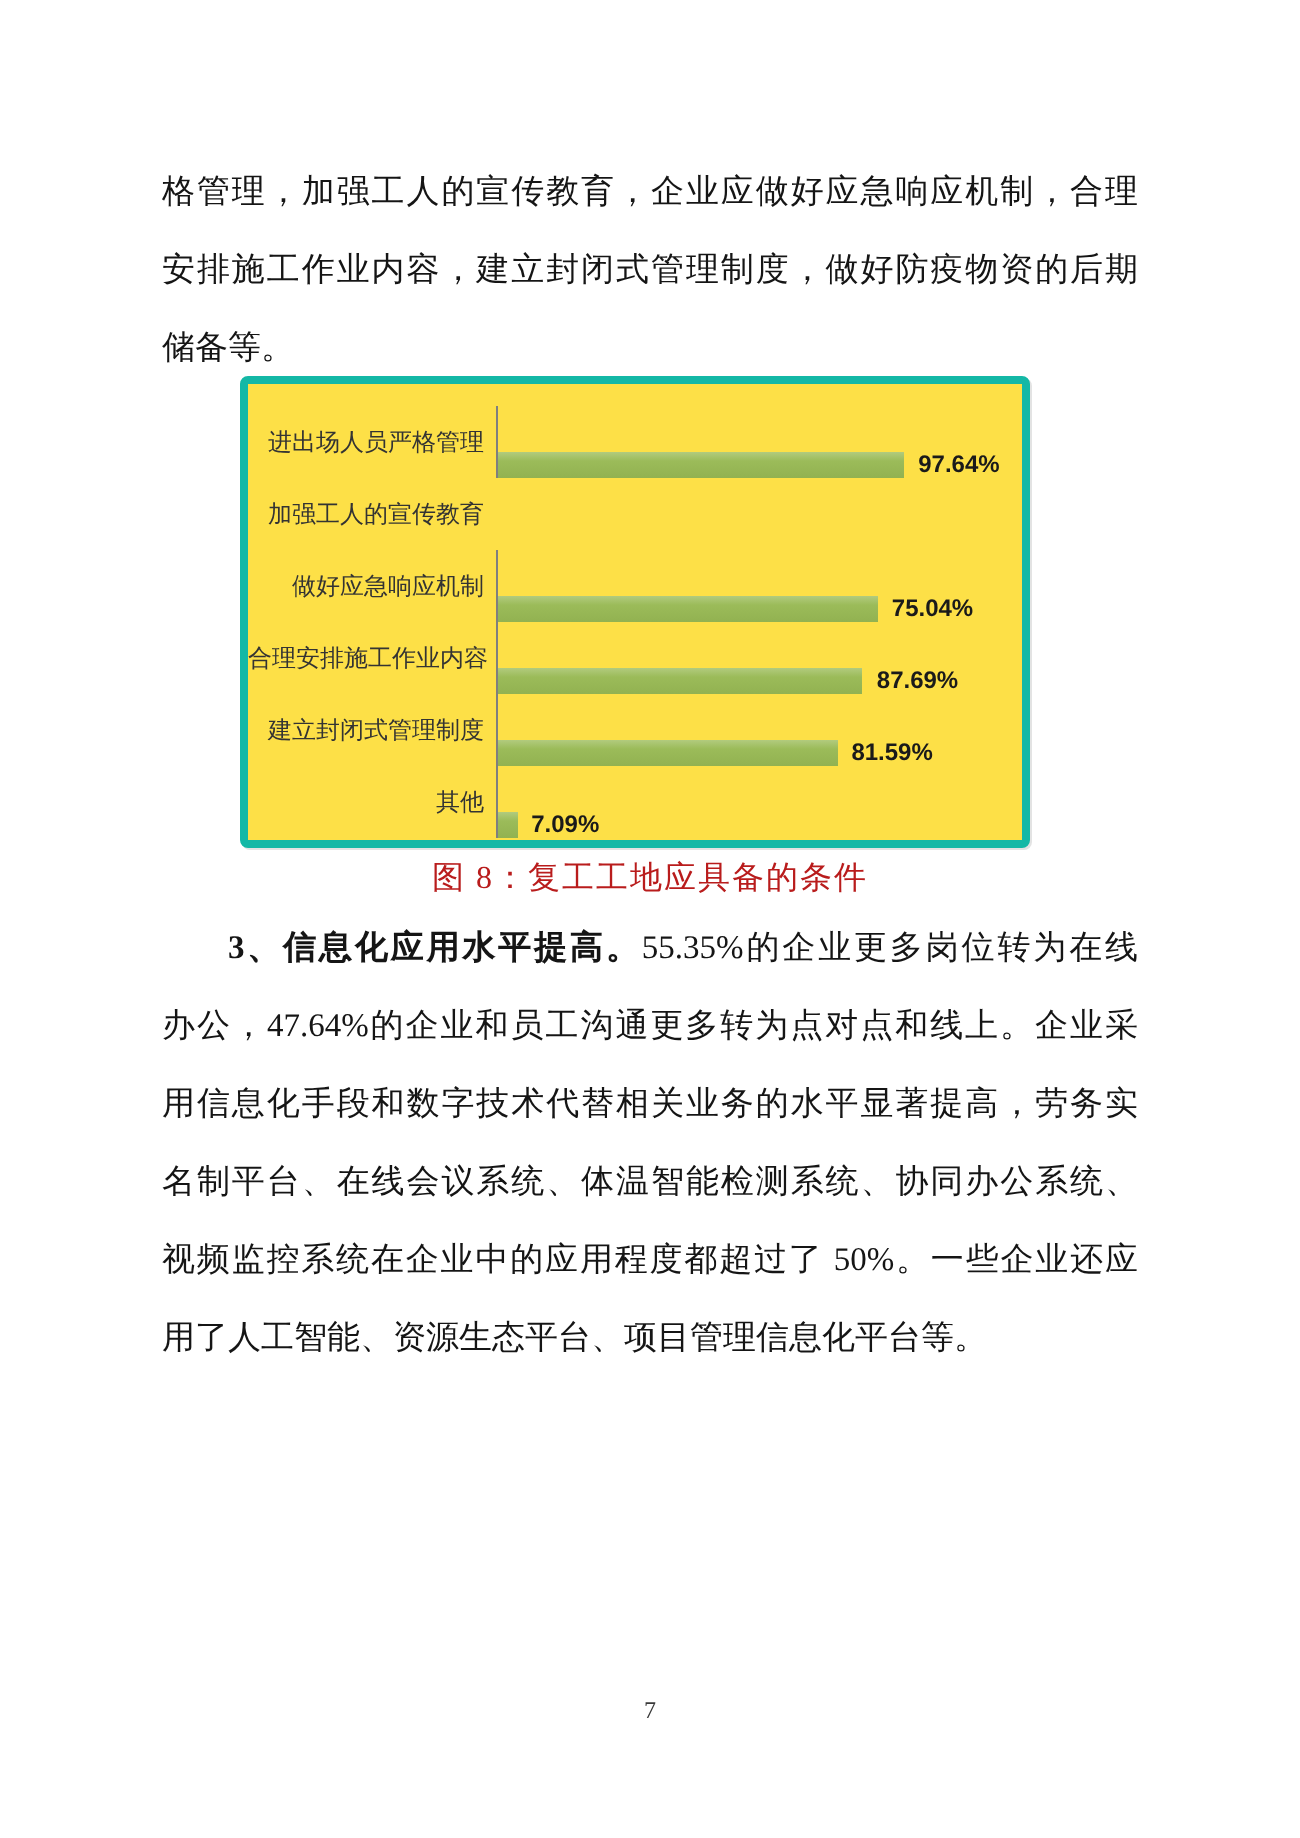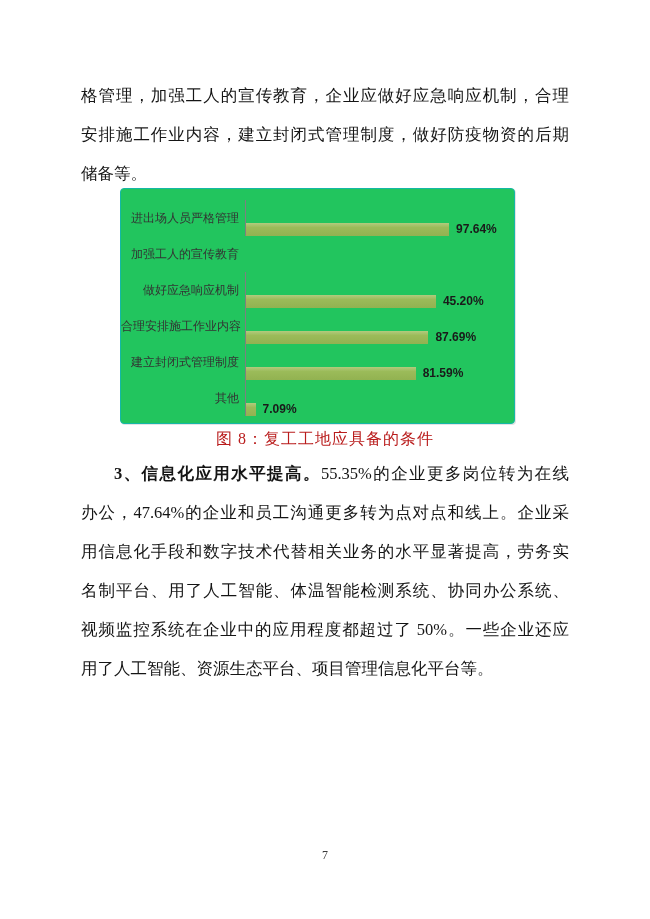--- a/index.html
+++ b/index.html
@@ -19,21 +19,21 @@
     text-align:justify; text-align-last:justify; text-justify:inter-character;
     white-space:nowrap;
   }
   .tline.last { text-align-last:left; }
   .tline.indent { text-indent:33px; }
   .lead { font-weight:bold; }
 
   
   .chart {
     position:absolute; left:120px; top:188px; width:395px; height:236px;
-    background:#22c55e; border:1px solid #14b8a6; border-radius:4px;
+    background:#fde047; border:4px solid #14b8a6; border-radius:4px;
     box-shadow:1px 1px 0 #e3e3e3;
   }
   .crows { position:absolute; top:11px; left:0; width:100%; }
   .crow { display:flex; align-items:center; height:36px; }
   .clabel {
     width:124px; padding-right:6px; flex:none; text-align:right;
     font-family:"Liberation Sans","DejaVu Sans",sans-serif;
     font-size:12px; color:#333; white-space:nowrap;
   }
   .carea {
@@ -79,21 +79,21 @@
             <span class="cval">97.64%</span>
           </span>
         </div>
         <div class="crow">
           <span class="clabel">加强工人的宣传教育</span>
         </div>
         <div class="crow">
           <span class="clabel">做好应急响应机制</span>
           <span class="carea">
             <span class="cbar" style="width: 189.9px;"></span>
-            <span class="cval">45.20%</span>
+            <span class="cval">75.04%</span>
           </span>
         </div>
         <div class="crow">
           <span class="clabel">合理安排施工作业内容</span>
           <span class="carea">
             <span class="cbar" style="width: 182.4px;"></span>
             <span class="cval">87.69%</span>
           </span>
         </div>
         <div class="crow">
@@ -112,20 +112,20 @@
         </div>
       </div>
   </div>
 
   <div class="caption">图 8：复工工地应具备的条件</div>
 
   <div class="para para2">
     <span class="tline indent"><b class="lead">3、信息化应用水平提高。</b><span>55.35%的企业更多岗位转为在线</span></span>
     <span class="tline">办公，47.64%的企业和员工沟通更多转为点对点和线上。企业采</span>
     <span class="tline">用信息化手段和数字技术代替相关业务的水平显著提高，劳务实</span>
-    <span class="tline">名制平台、用了人工智能、体温智能检测系统、协同办公系统、</span>
+    <span class="tline">名制平台、在线会议系统、体温智能检测系统、协同办公系统、</span>
     <span class="tline">视频监控系统在企业中的应用程度都超过了 50%。一些企业还应</span>
     <span class="tline last">用了人工智能、资源生态平台、项目管理信息化平台等。</span>
   </div>
 
   <div class="pagenum">7</div>
 
 </div>
 
 </body></html>

